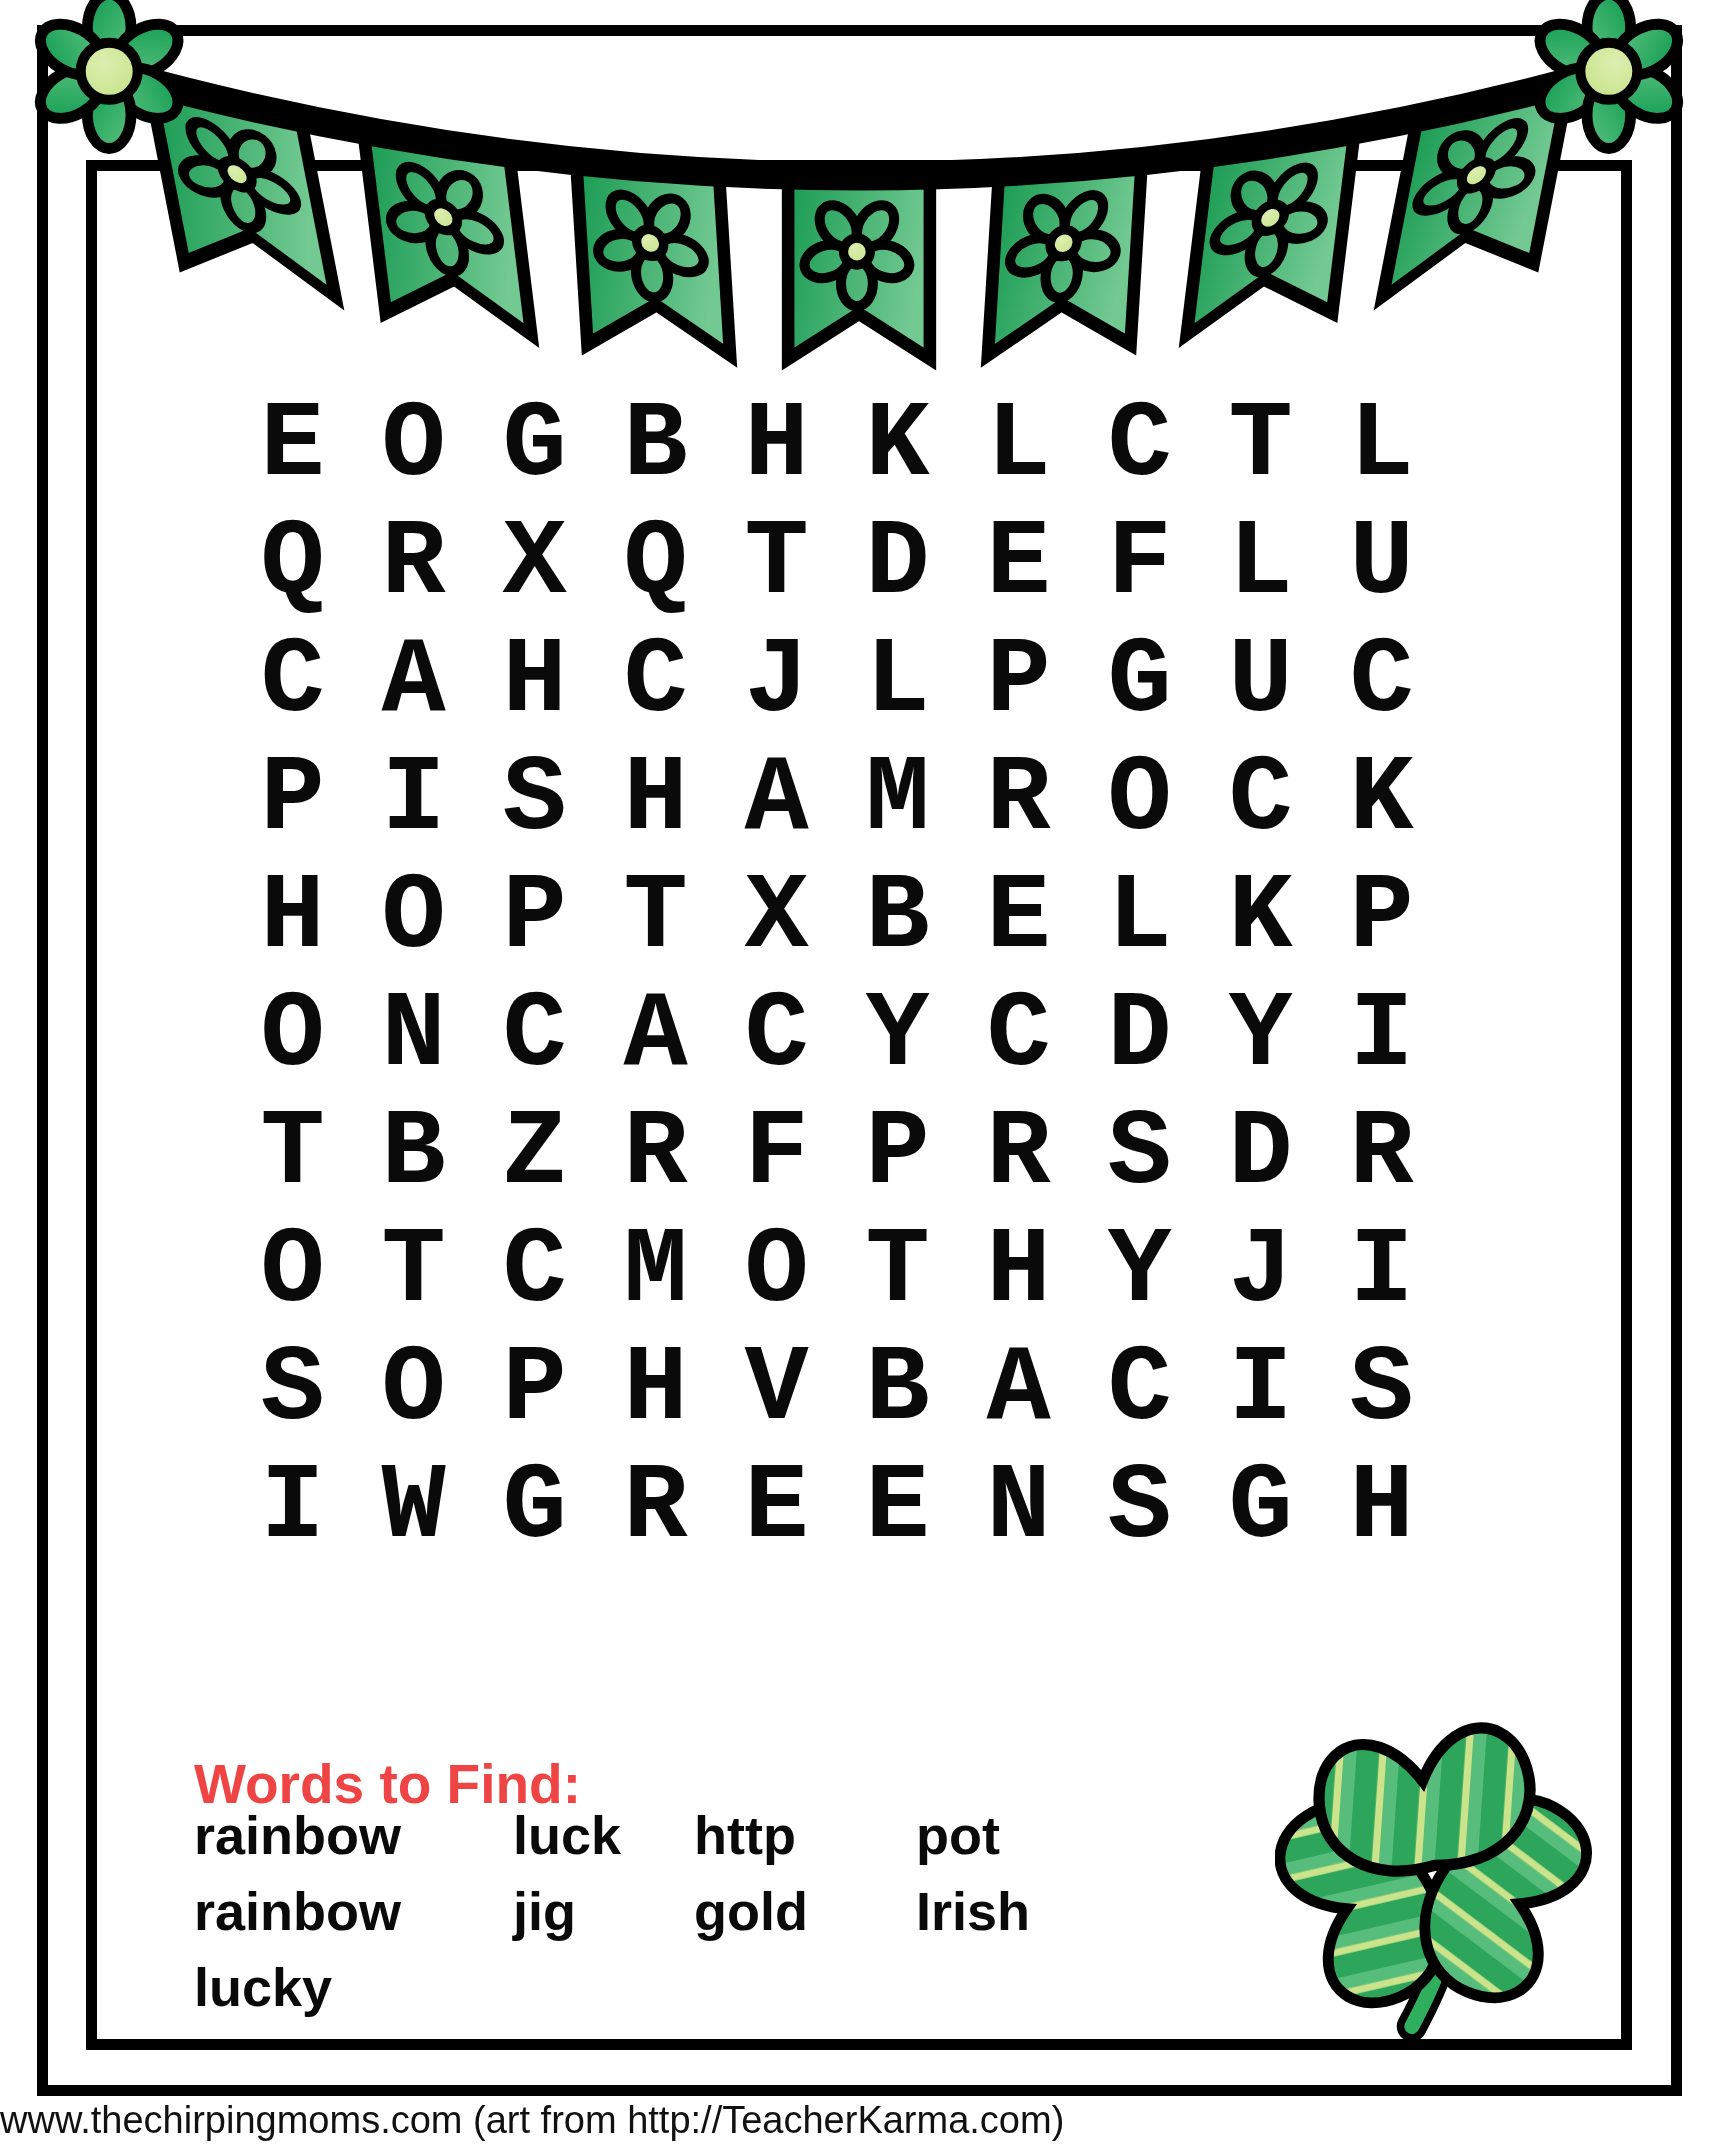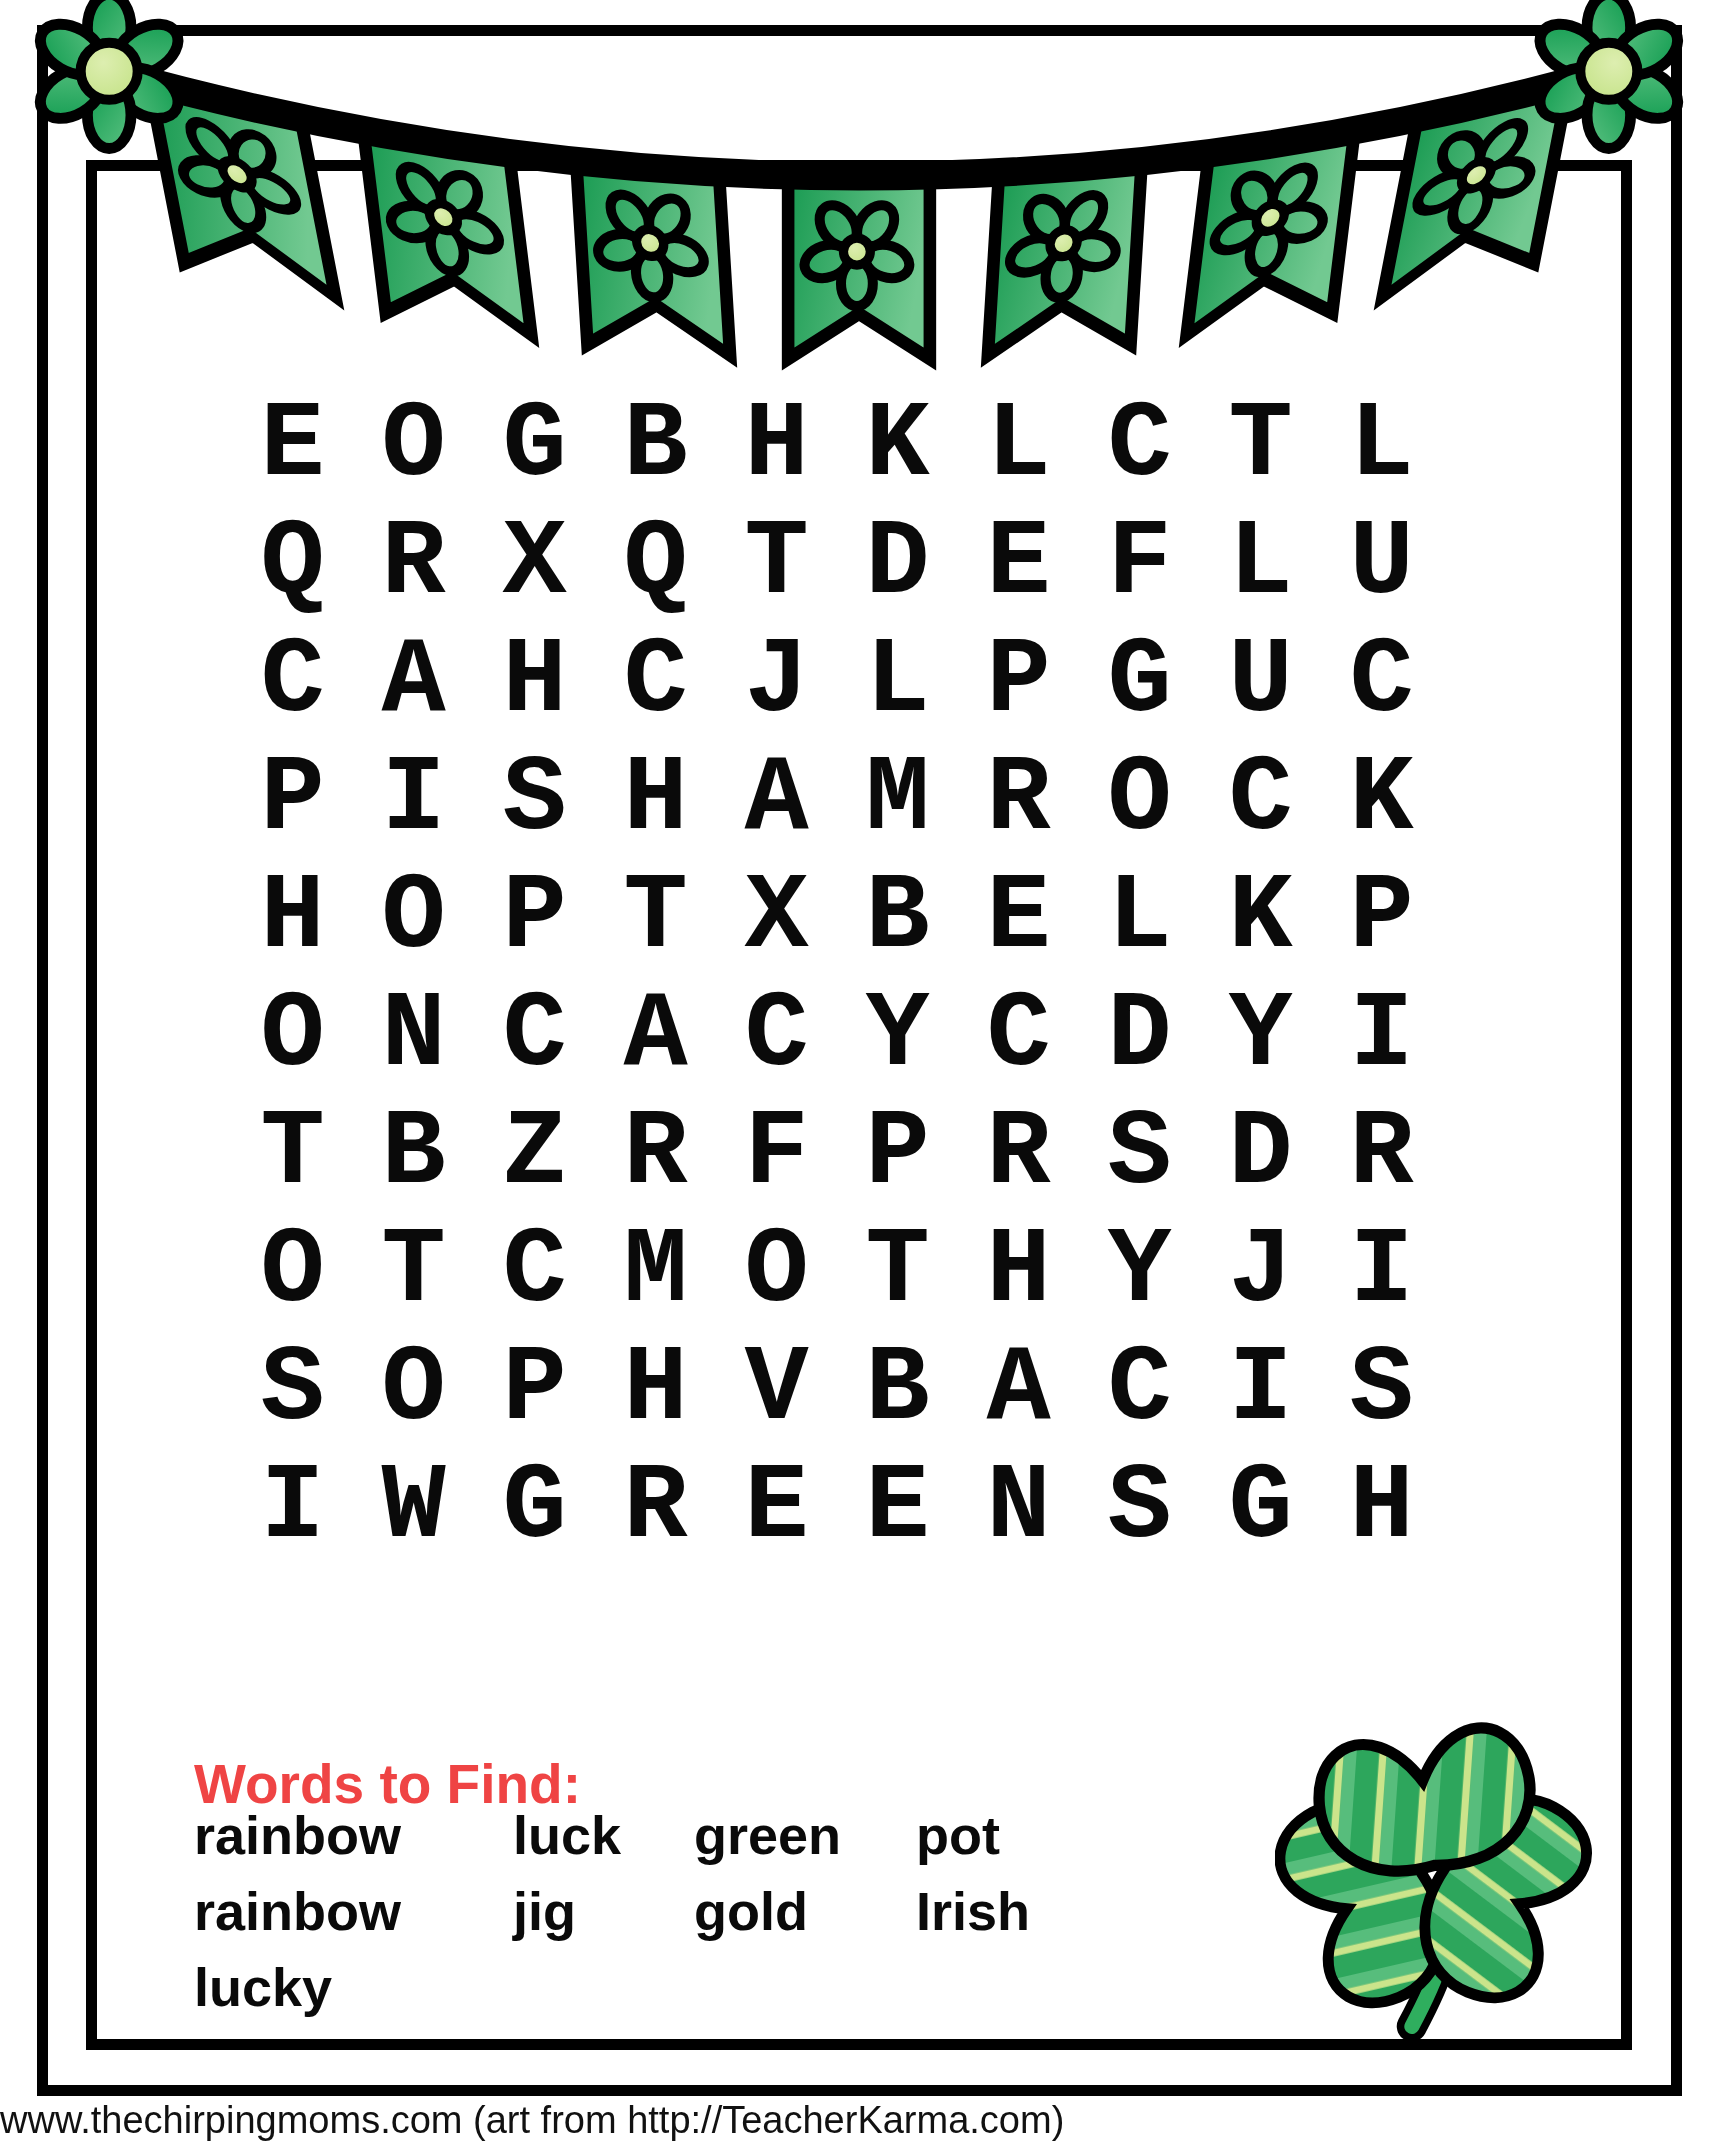--- a/index.html
+++ b/index.html
@@ -204,21 +204,21 @@
       <span class="cell">S</span>
       <span class="cell">G</span>
       <span class="cell">H</span>
     </div>
 
 
   <div class="words-label">Words to Find:</div>
   <div class="word-list" id="word-list">
       <span class="word">rainbow</span>
       <span class="word">luck</span>
-      <span class="word">green</span>
+      <span class="word">http</span>
       <span class="word">pot</span>
       <span class="word">rainbow</span>
       <span class="word">jig</span>
       <span class="word">gold</span>
       <span class="word">Irish</span>
       <span class="word">lucky</span>
       <span class="word"></span>
       <span class="word"></span>
     </div>
 

